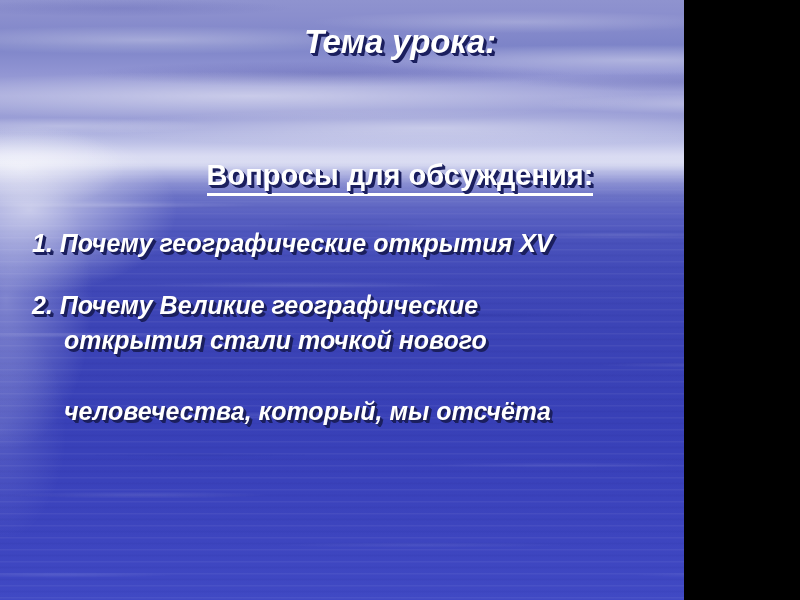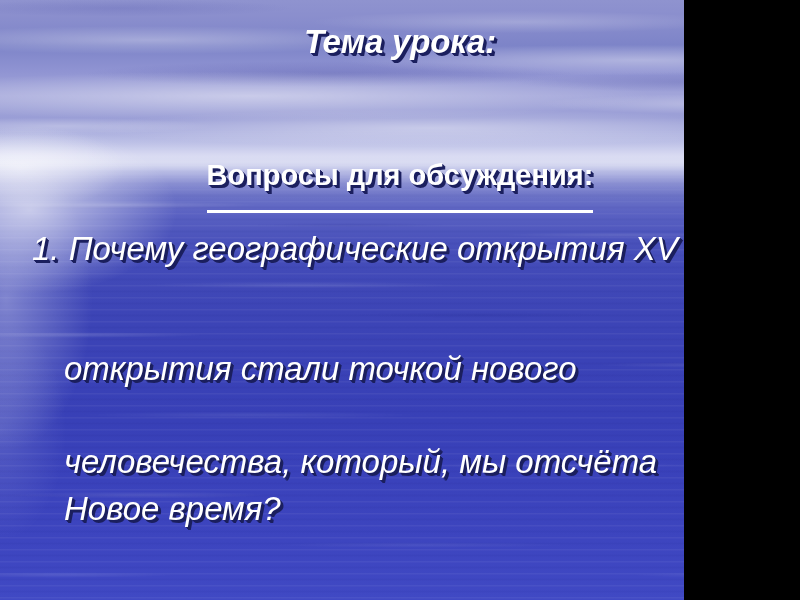--- a/index.html
+++ b/index.html
@@ -162,33 +162,33 @@
     top: 159px;
     width: 800px;
     text-align: center;
     font-size: 29px;
     font-weight: bold;
     font-style: normal;
   }
   #subtitle .u {
     display: inline-block;
     border-bottom: 3px solid #ffffff;
-    padding-bottom: 18px;
+    padding-bottom: 1px;
     box-shadow: 3px 3px 0 -1px rgba(27,31,94,0.0);
   }
 
   #questions {
     position: absolute;
     left: 32px;
     top: 226px;
     width: 756px;
   }
   .qitem {
-    font-size: 33px;
-    font-weight: normal;
+    font-size: 25px;
+    font-weight: bold;
     font-style: italic;
     line-height: 1.42;
     margin-bottom: 26px;
     padding-left: 32px;
     text-indent: -32px;
   }
   .qitem .seg { white-space: normal; }
   .qitem br { line-height: 1.42; }
 </style>
 </head>
@@ -213,23 +213,22 @@
       <span class="u">Вопросы для обсуждения:</span>
     </div>
 
     <div id="questions">
 
       <div class="qitem shadowed">
         <span class="seg">1. Почему географические открытия XV</span><br>
       </div>
 
       <div class="qitem shadowed">
-        <br>
+        <span class="seg">2. Почему Великие географические</span><br>
         <span class="seg">открытия стали точкой нового</span><br>
         <br>
         <span class="seg">человечества, который, мы отсчёта</span><br>
-        <span class="seg">Новое время?</span>
       </div>
 
     </div>
 
   </div>
 </div>
 
 </body></html>

